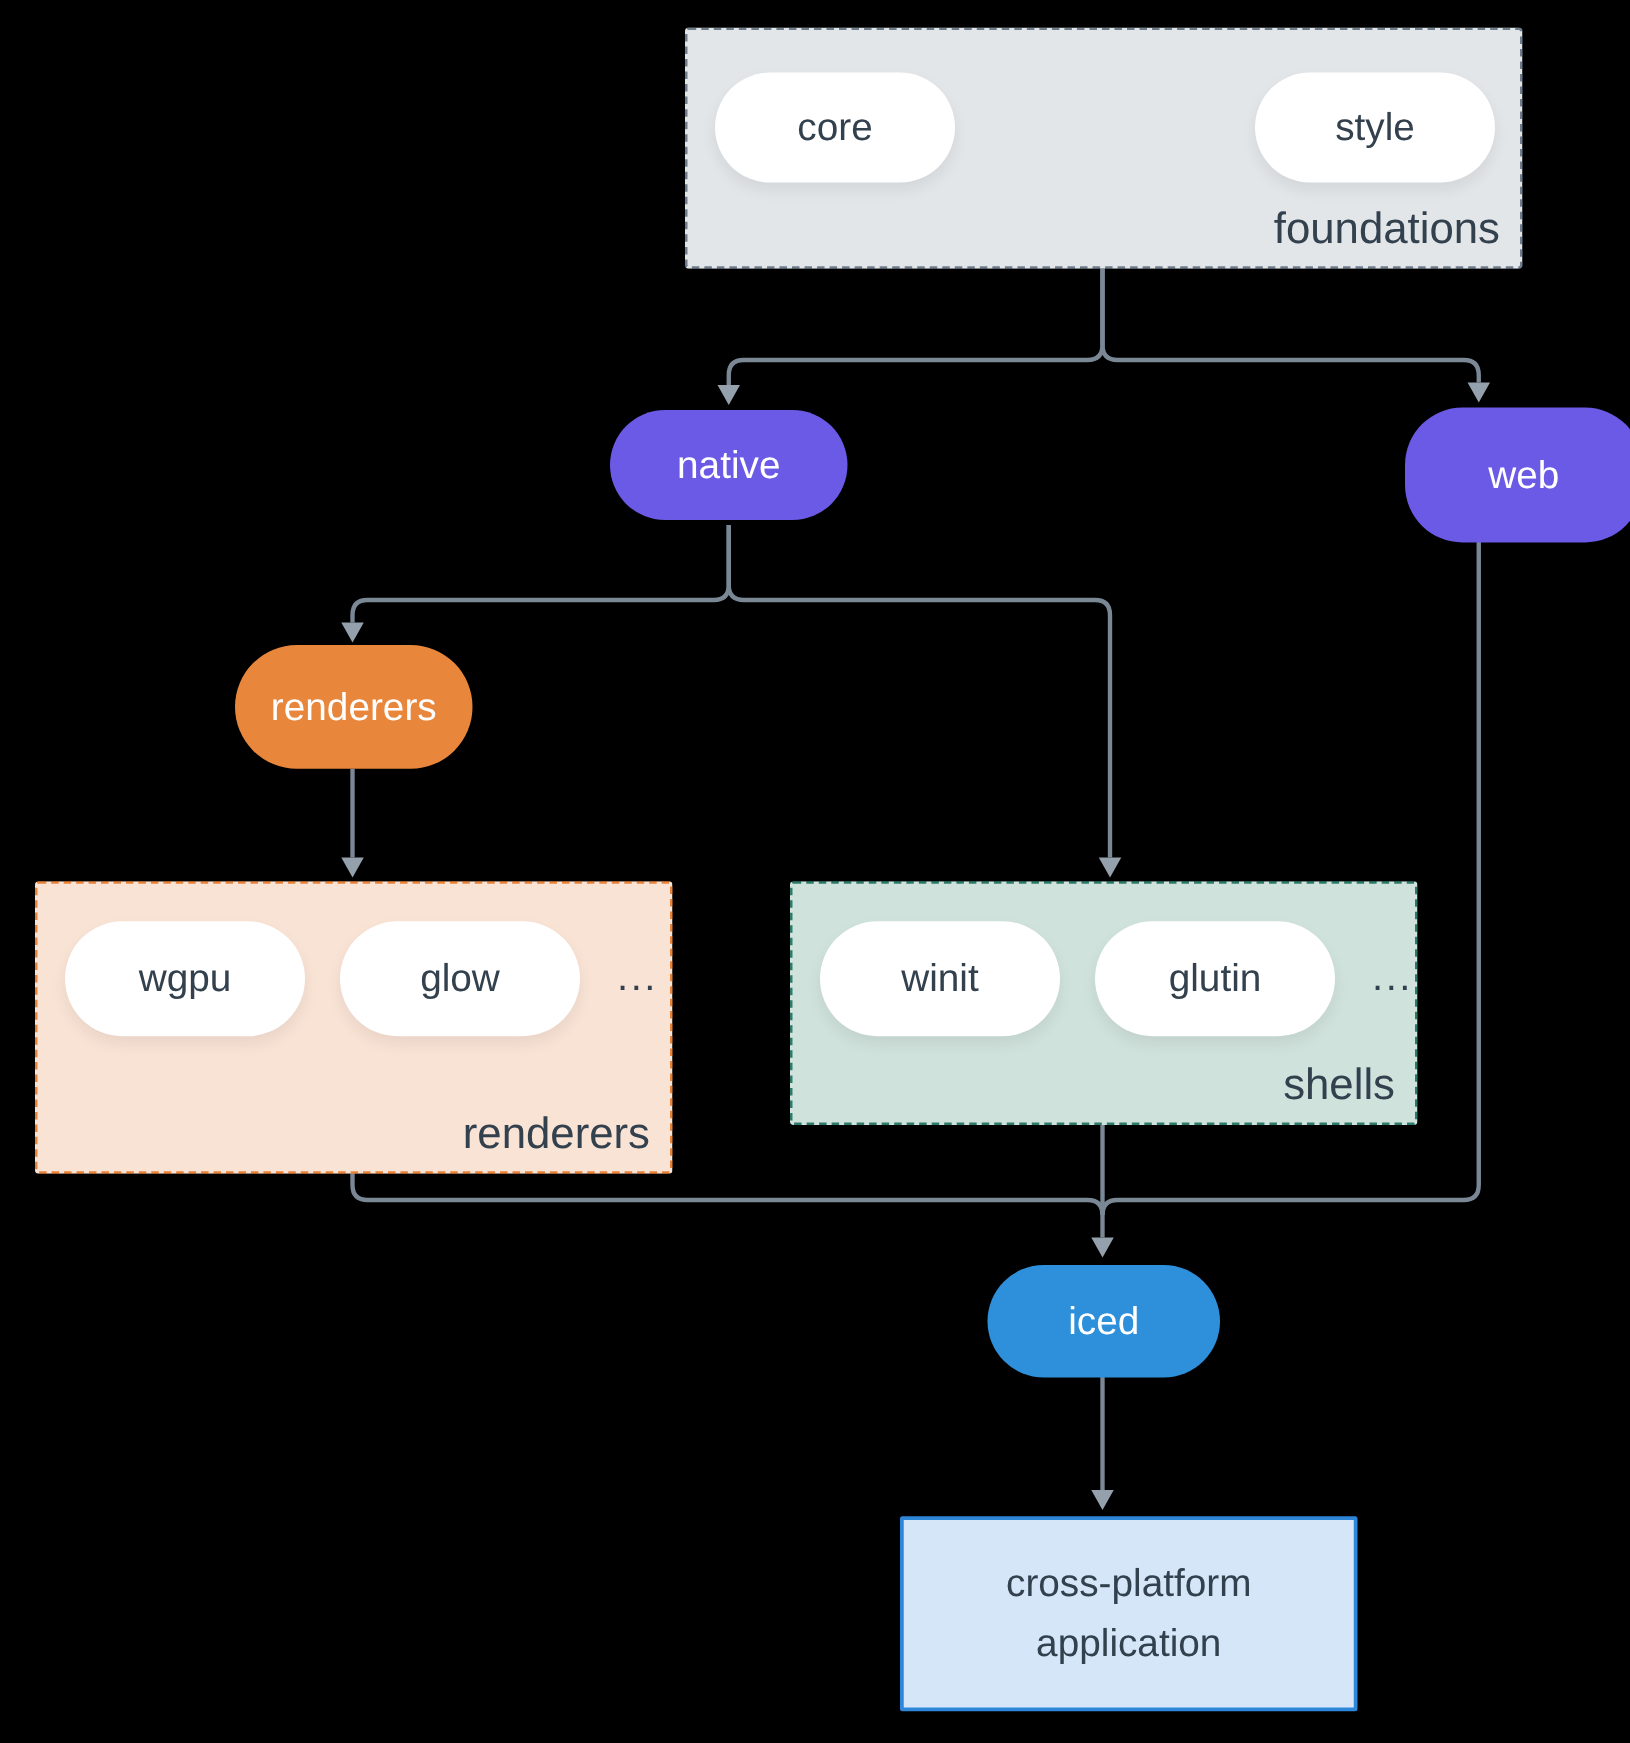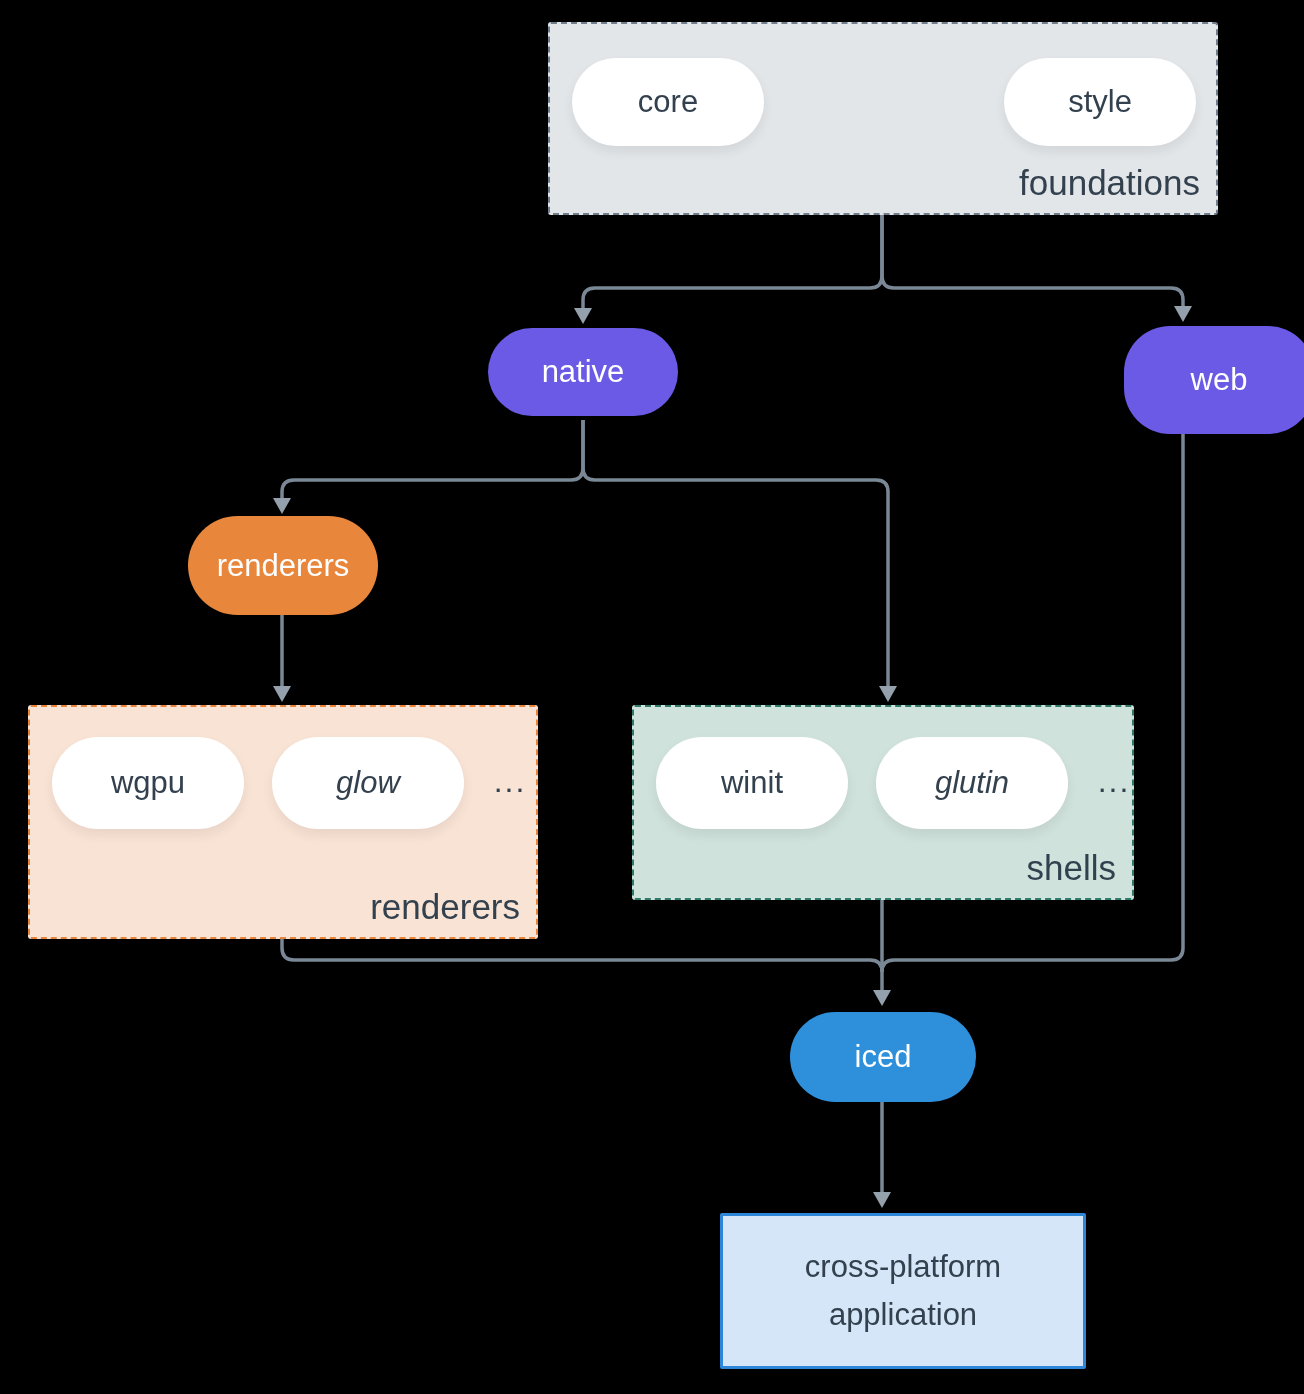--- a/index.html
+++ b/index.html
@@ -38,21 +38,21 @@
   .group-label{position:absolute;right:16px;bottom:10px;font-size:35px;color:var(--text-dark);}
   .pill{position:absolute;display:flex;align-items:center;justify-content:center;
     font-size:31px;border-radius:46px;box-sizing:border-box;}
   .pill.white{background:var(--pill-white);color:var(--text-dark);
     box-shadow:0 6px 12px rgba(0,0,0,0.07);}
   .group .pill.white{width:192px;height:92px;top:30px;}
   .group.foundations .pill.white{top:34px;height:88px;}
   .pill.p1{left:22px;}
   .group.foundations .pill.p2{left:238px;}
   .group.foundations .pill.p3{left:454px;}
-  .group.renderers .pill.p2,.group.shells .pill.p2{left:242px;font-style:italic;}
+  .group.renderers .pill.p2,.group.shells .pill.p2{left:242px;}
   .dots{position:absolute;left:450px;top:56px;width:60px;text-align:center;
     font-size:32px;color:var(--text-dark);letter-spacing:2px;}
   .pill.purple{background:var(--purple);color:#fff;}
   .pill.orange{background:var(--orange);color:#fff;}
   .pill.blue{background:var(--blue);color:#fff;}
   .pill.native{left:488px;top:328px;width:190px;height:88px;}
   .pill.web{left:1124px;top:326px;width:190px;height:108px;}
   .pill.graphics{left:188px;top:516px;width:190px;height:99px;border-radius:50px;}
   .pill.iced{left:790px;top:1012px;width:186px;height:90px;border-radius:45px;}
   .app-box{position:absolute;left:720px;top:1213px;width:366px;height:156px;

